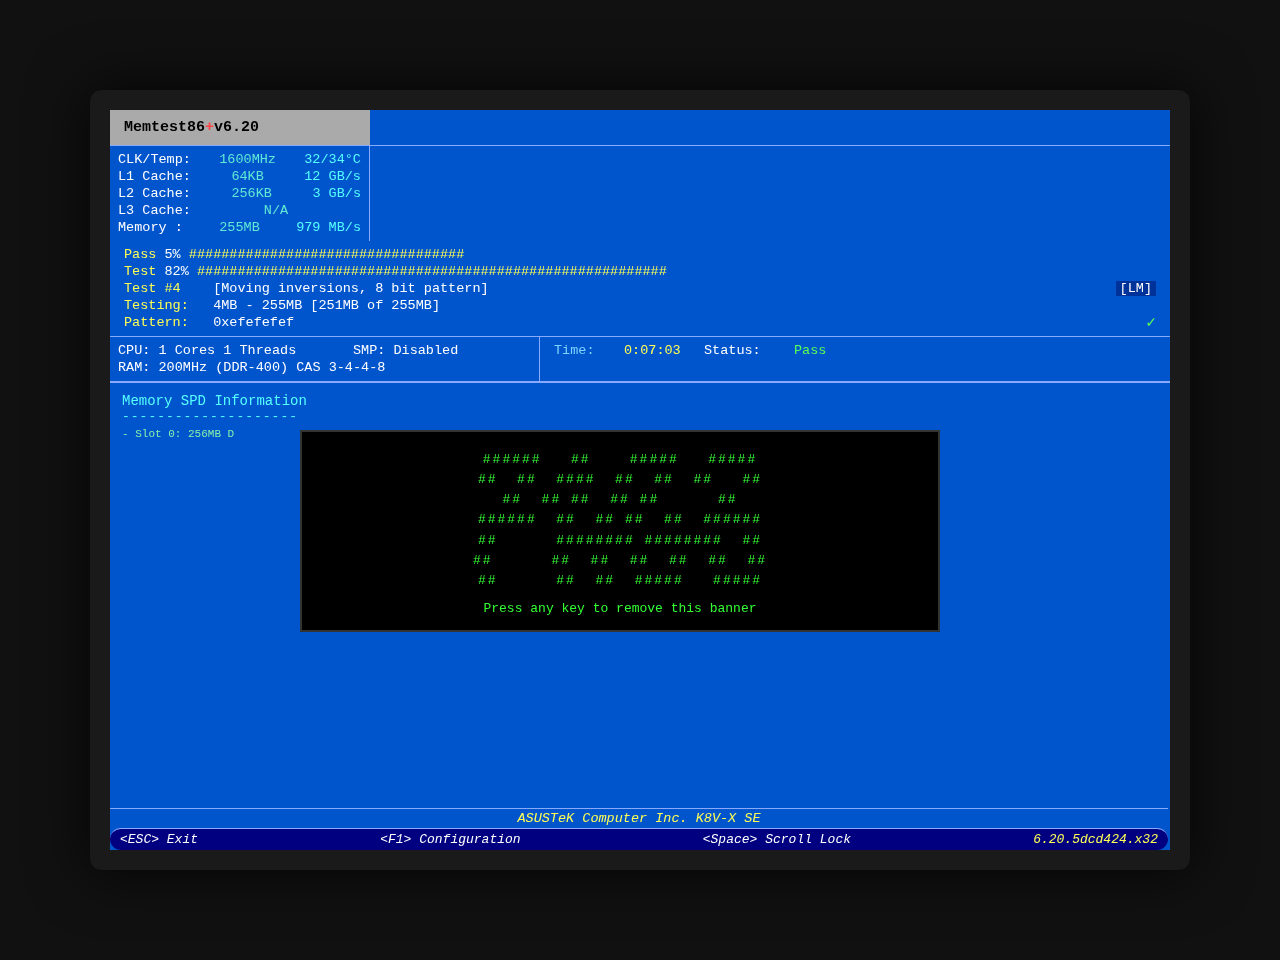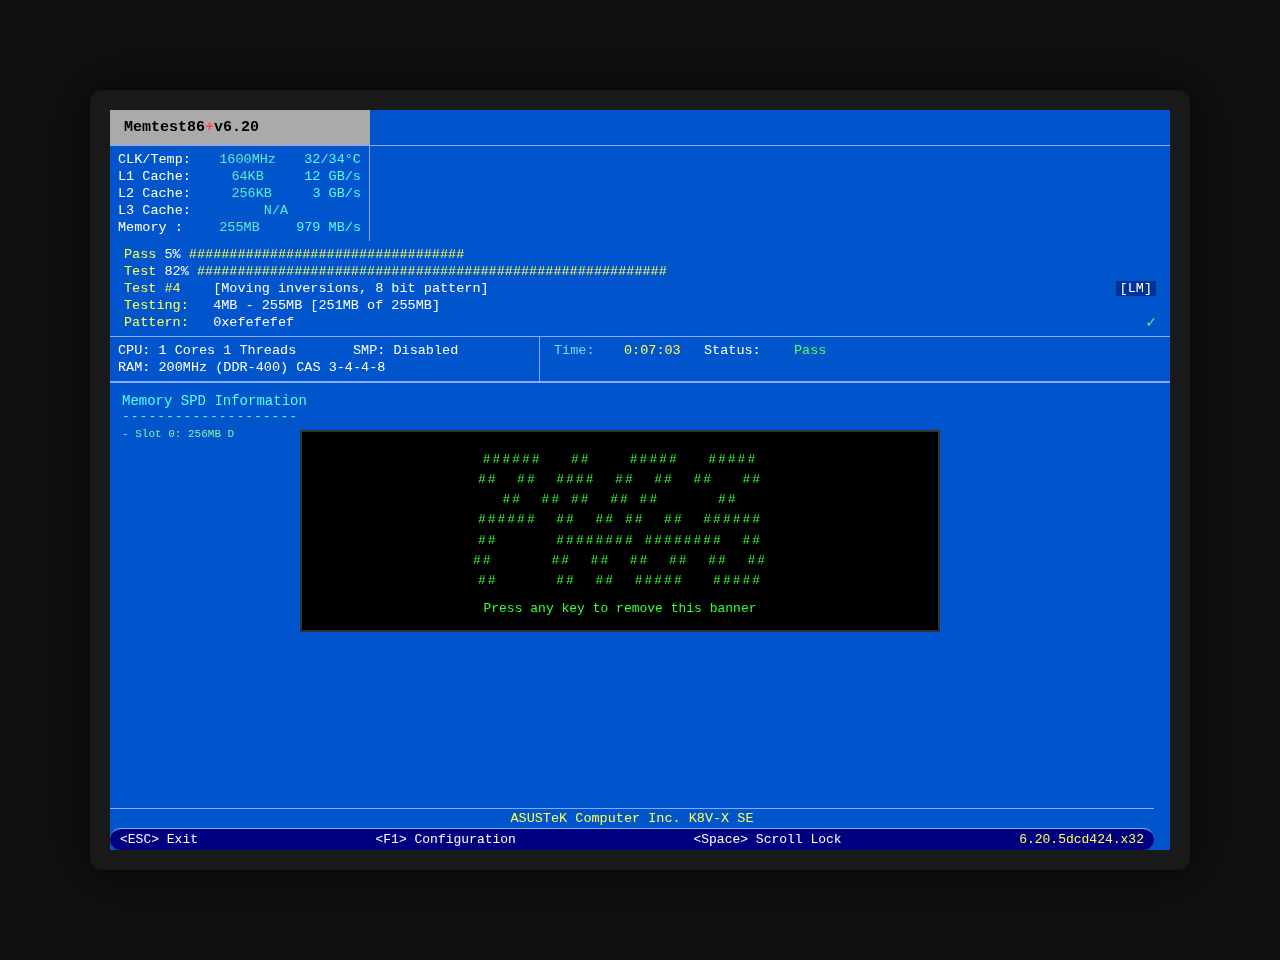--- a/index.html
+++ b/index.html
@@ -171,21 +171,22 @@
       text-align: center;
       margin-top: 10px;
       font-family: 'Courier New', monospace;
     }
 
     
     .footer {
       position: absolute;
       bottom: 0;
       left: 0;
-      right: 16px;
+      right: 2px;
+      font-style: italic;
     }
     .footer-brand {
       background: #0055cc;
       color: #ffff55;
       text-align: center;
       font-size: 13.5px;
       padding: 2px;
       border-top: 1px solid #88aaff;
     }
     .footer-keys {

